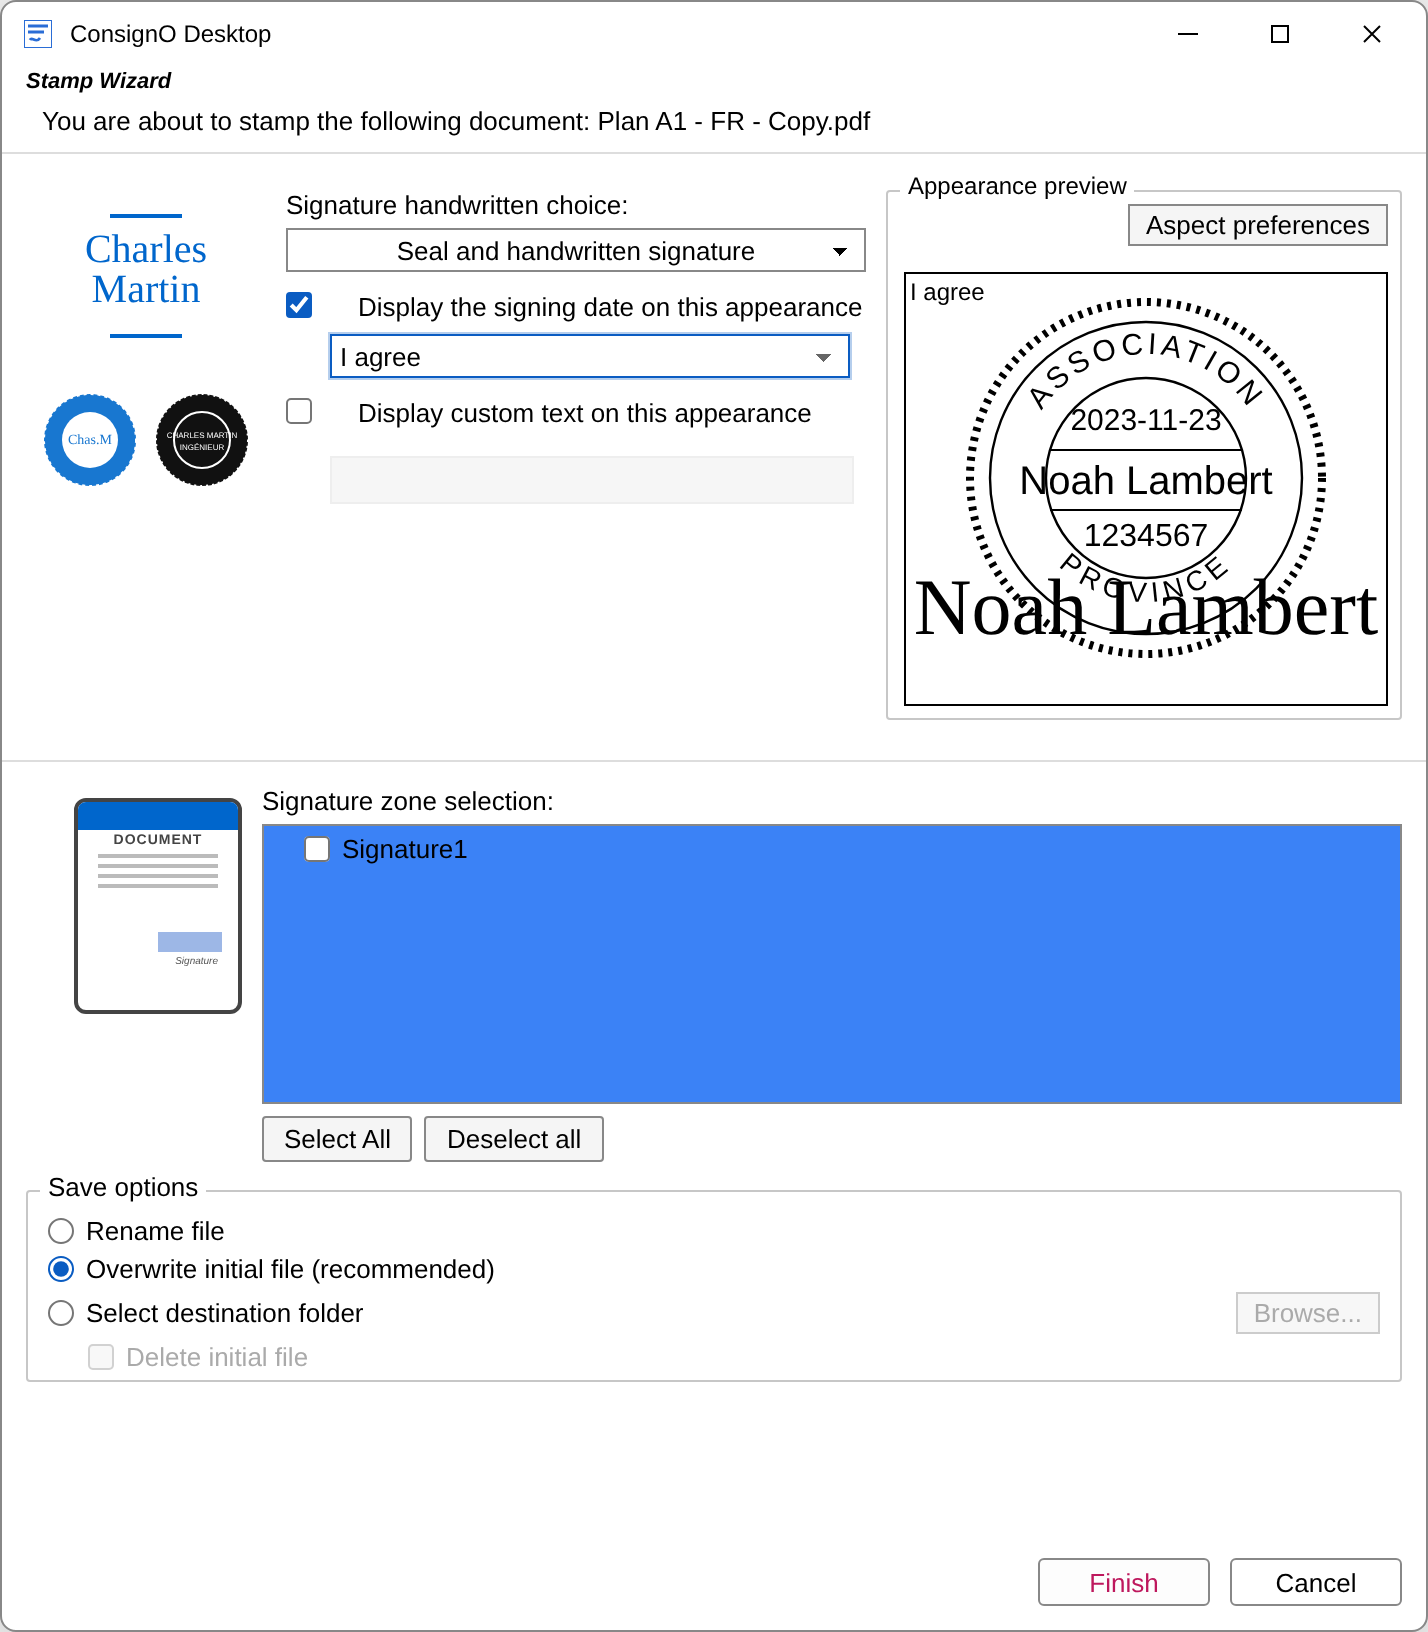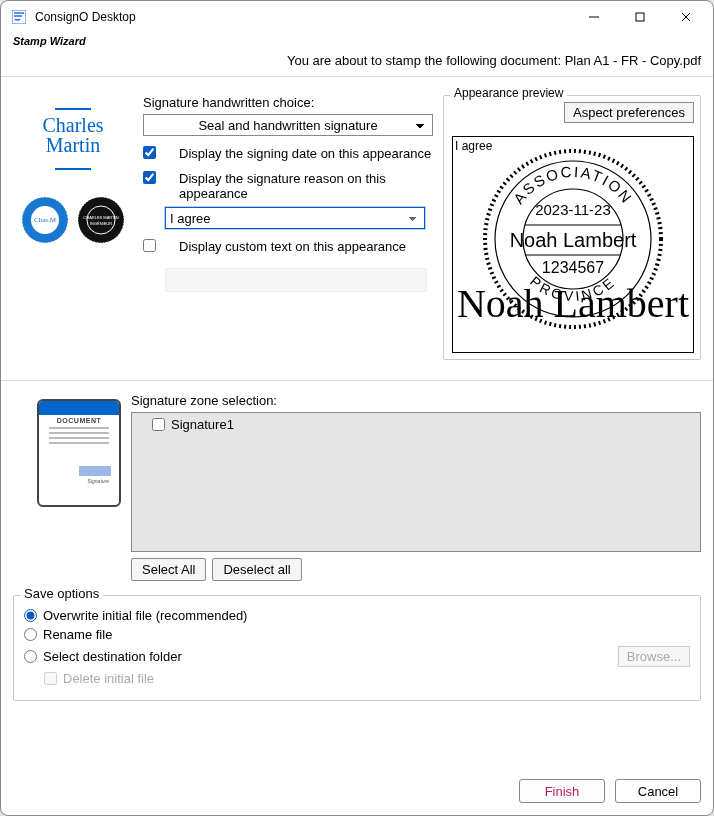--- a/index.html
+++ b/index.html
@@ -23,21 +23,21 @@
   .titlebar{height:32px;display:flex;align-items:center;padding:0 4px 0 10px;}
   .titlebar .appicon{width:16px;height:16px;margin-right:8px;display:flex;align-items:center;justify-content:center;}
   .titlebar .appicon svg{width:14px;height:14px;}
   .titlebar .title{font-size:12px;}
   .titlebar .spacer{flex:1;}
   .winbtn{width:46px;height:28px;display:flex;align-items:center;justify-content:center;border-radius:4px;}
   .winbtn svg{width:10px;height:10px;}
   
   .header{padding:0 12px 8px 12px;border-bottom:1px solid #ddd;}
   .header h1{font-size:11px;font-weight:700;margin:2px 0 6px 0;font-style:italic;}
-  .header .sub{margin:0 0 0 8px;text-align:right;}
+  .header .sub{margin:0 0 0 8px;}
   
   .content{flex:1;padding:18px 12px 0 12px;box-sizing:border-box;display:flex;flex-direction:column;gap:0;overflow:hidden;}
   .toprow{display:flex;gap:10px;align-items:flex-start;}
   .sidecol{width:130px;display:flex;flex-direction:column;align-items:center;padding-top:0;}
   .cursive{font-family:"Brush Script MT","Segoe Script",cursive;color:#0066cc;font-size:20px;text-align:center;line-height:1;}
   .cursive .uline{border-top:2px solid #0066cc;border-bottom:2px solid #0066cc;display:inline-block;padding:1px 6px;margin-bottom:2px;}
   .seals{display:flex;gap:6px;margin-top:20px;}
   .seal{width:50px;height:50px;}
   .formcol{width:300px;}
   .formcol .label{margin-bottom:4px;}
@@ -69,28 +69,28 @@
   
   .sigrow{display:flex;gap:10px;align-items:flex-start;}
   .docthumb{width:80px;height:104px;border:2px solid #444;border-radius:6px;background:#fff;overflow:hidden;margin-left:24px;margin-top:6px;}
   .docthumb .dh{height:14px;background:#0066cc;}
   .docthumb .dt{font-size:7px;text-align:center;font-weight:700;letter-spacing:.5px;color:#444;margin-top:2px;}
   .docthumb .dl{height:2px;background:#bbb;margin:3px 10px;}
   .docthumb .sl{height:10px;background:#9db7e6;margin:22px 8px 2px 40px;}
   .docthumb .sig{font-size:5px;font-style:italic;text-align:right;margin:0 10px;color:#555;}
   .zonewrap{flex:1;}
   .zonelabel{margin-bottom:4px;}
-  .zonelist{border:1px solid #888;height:140px;padding:4px;box-sizing:border-box;background:#e5e5e5;}
+  .zonelist{border:1px solid #888;height:140px;padding:4px;box-sizing:border-box;background:#3b82f6;}
   .zoneitem{display:flex;align-items:center;gap:6px;padding:0 16px;}
   .zoneitem input{margin:0;}
   .zonebtns{margin-top:6px;display:flex;gap:6px;}
   .btn{border:1px solid #888;background:#f5f5f5;padding:3px 10px;font:inherit;border-radius:2px;}
   .btn:disabled,.btn.disabled{color:#aaa;background:#f7f7f7;border-color:#ccc;}
   
-  .saveopts{border:1px solid var(--lightborder);border-radius:2px;padding:8px 10px 14px 10px;margin-top:14px;position:relative;}
+  .saveopts{border:1px solid var(--lightborder);border-radius:2px;padding:8px 10px 4px 10px;margin-top:14px;position:relative;}
   .saveopts .slabel{position:absolute;top:-10px;left:6px;background:#fff;padding:0 4px;}
   .radiorow{display:flex;align-items:center;gap:6px;margin:4px 0;}
   .radiorow input{accent-color:var(--blue);margin:0;}
   .radiorow.withbtn{justify-content:space-between;}
   .radiorow.withbtn .lft{display:flex;align-items:center;gap:6px;}
   .browse{border:1px solid #ccc;background:#f7f7f7;color:#aaa;padding:2px 8px;font:inherit;}
   .delopt{margin-left:20px;display:flex;align-items:center;gap:6px;margin-top:4px;color:#aaa;}
   .delopt input{margin:0;}
   
   .footer{padding:12px;display:flex;justify-content:flex-end;gap:10px;}
@@ -165,24 +165,20 @@
         <div class="label">Signature handwritten choice:</div>
         <select class="select">
           <option>Seal and handwritten signature</option>
         </select>
 
         <label class="checkrow">
           <input type="checkbox" checked="" style="">
           <span>Display the signing date on this appearance</span>
         </label>
 
-        <label class="checkrow">
-          <input type="checkbox" checked="" style="">
-          <span>Display the signature reason on this appearance</span>
-        </label>
         <input class="reasoninput" value="I agree" style="">
 
         <label class="checkrow">
           <input type="checkbox" style="">
           <span>Display custom text on this appearance</span>
         </label>
         <div class="ghostbox"></div>
       </div>
 
       <div class="previewcol">
@@ -236,26 +232,26 @@
         <div class="zonebtns">
           <button class="btn">Select All</button>
           <button class="btn">Deselect all</button>
         </div>
       </div>
     </div>
 
     <div class="saveopts">
       <span class="slabel">Save options</span>
       <label class="radiorow">
+        <input type="radio" name="save" style="">
+        <span>Rename file</span>
+      </label>
+      <label class="radiorow">
         <input type="radio" name="save" checked="" style="">
         <span>Overwrite initial file (recommended)</span>
-      </label>
-      <label class="radiorow">
-        <input type="radio" name="save" style="">
-        <span>Rename file</span>
       </label>
       <div class="radiorow withbtn">
         <label class="lft">
           <input type="radio" name="save" style="">
           <span>Select destination folder</span>
         </label>
         <button class="browse">Browse...</button>
       </div>
       <label class="delopt">
         <input type="checkbox" disabled="" style="">

